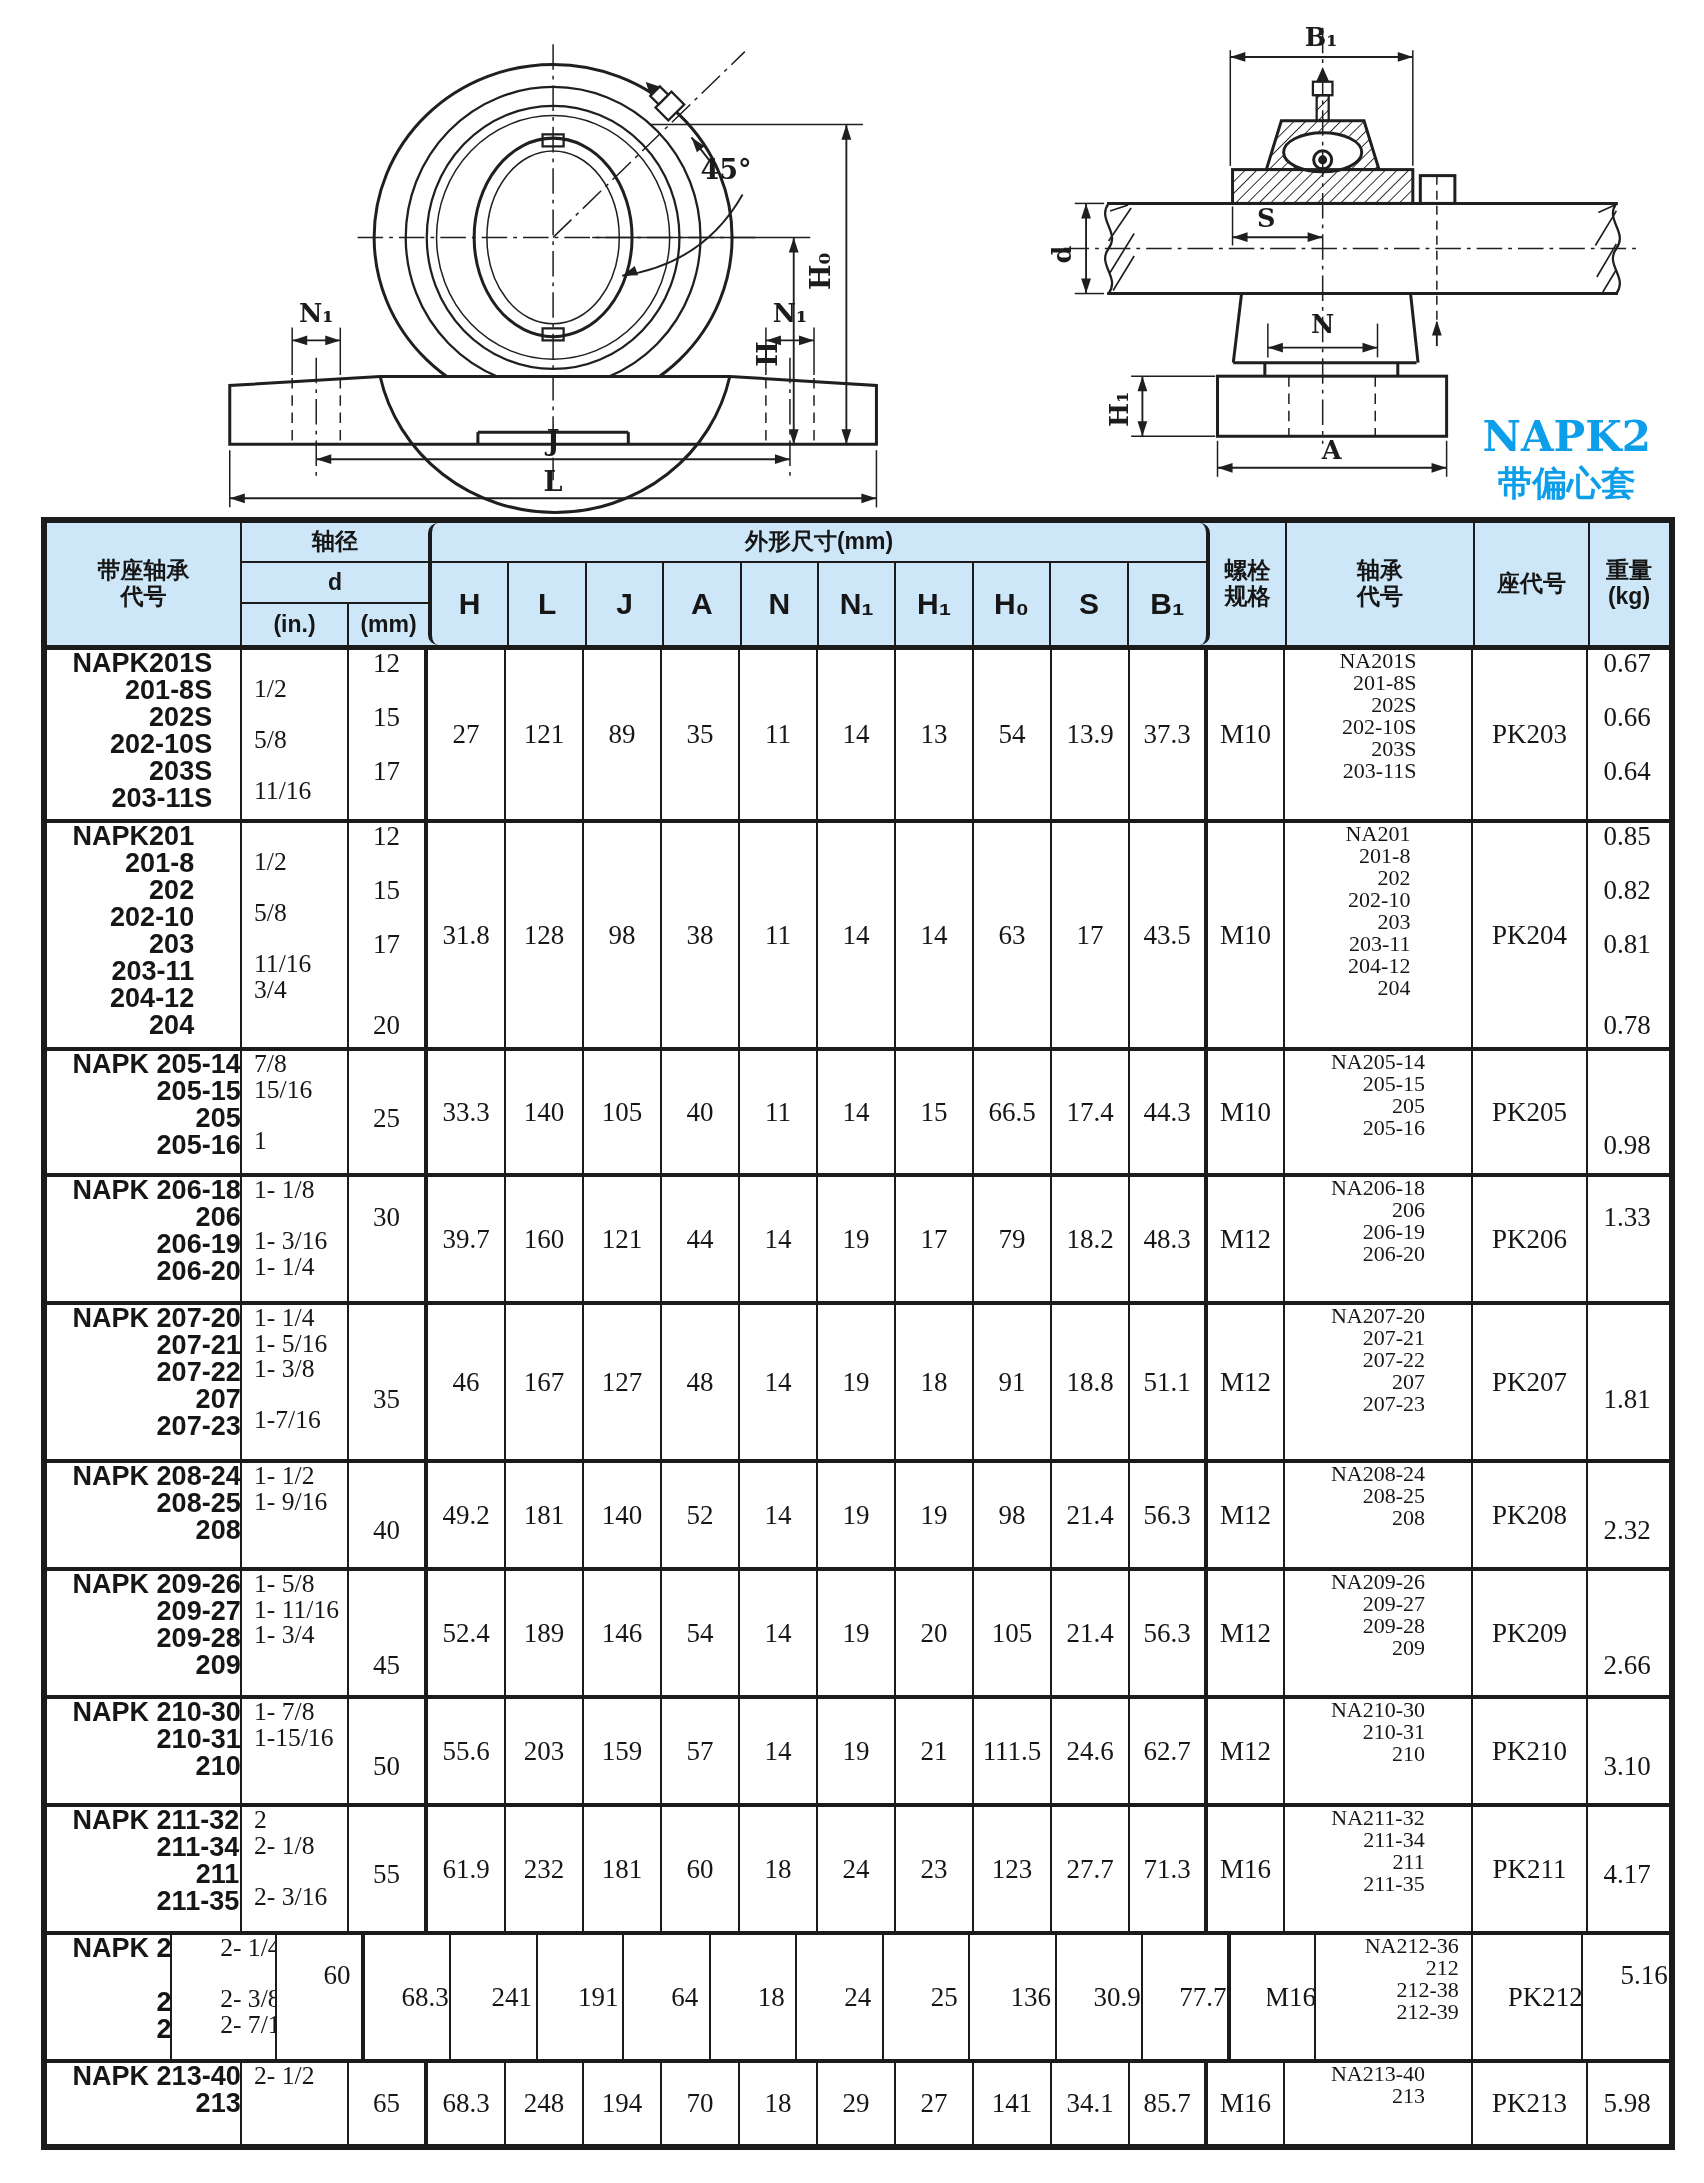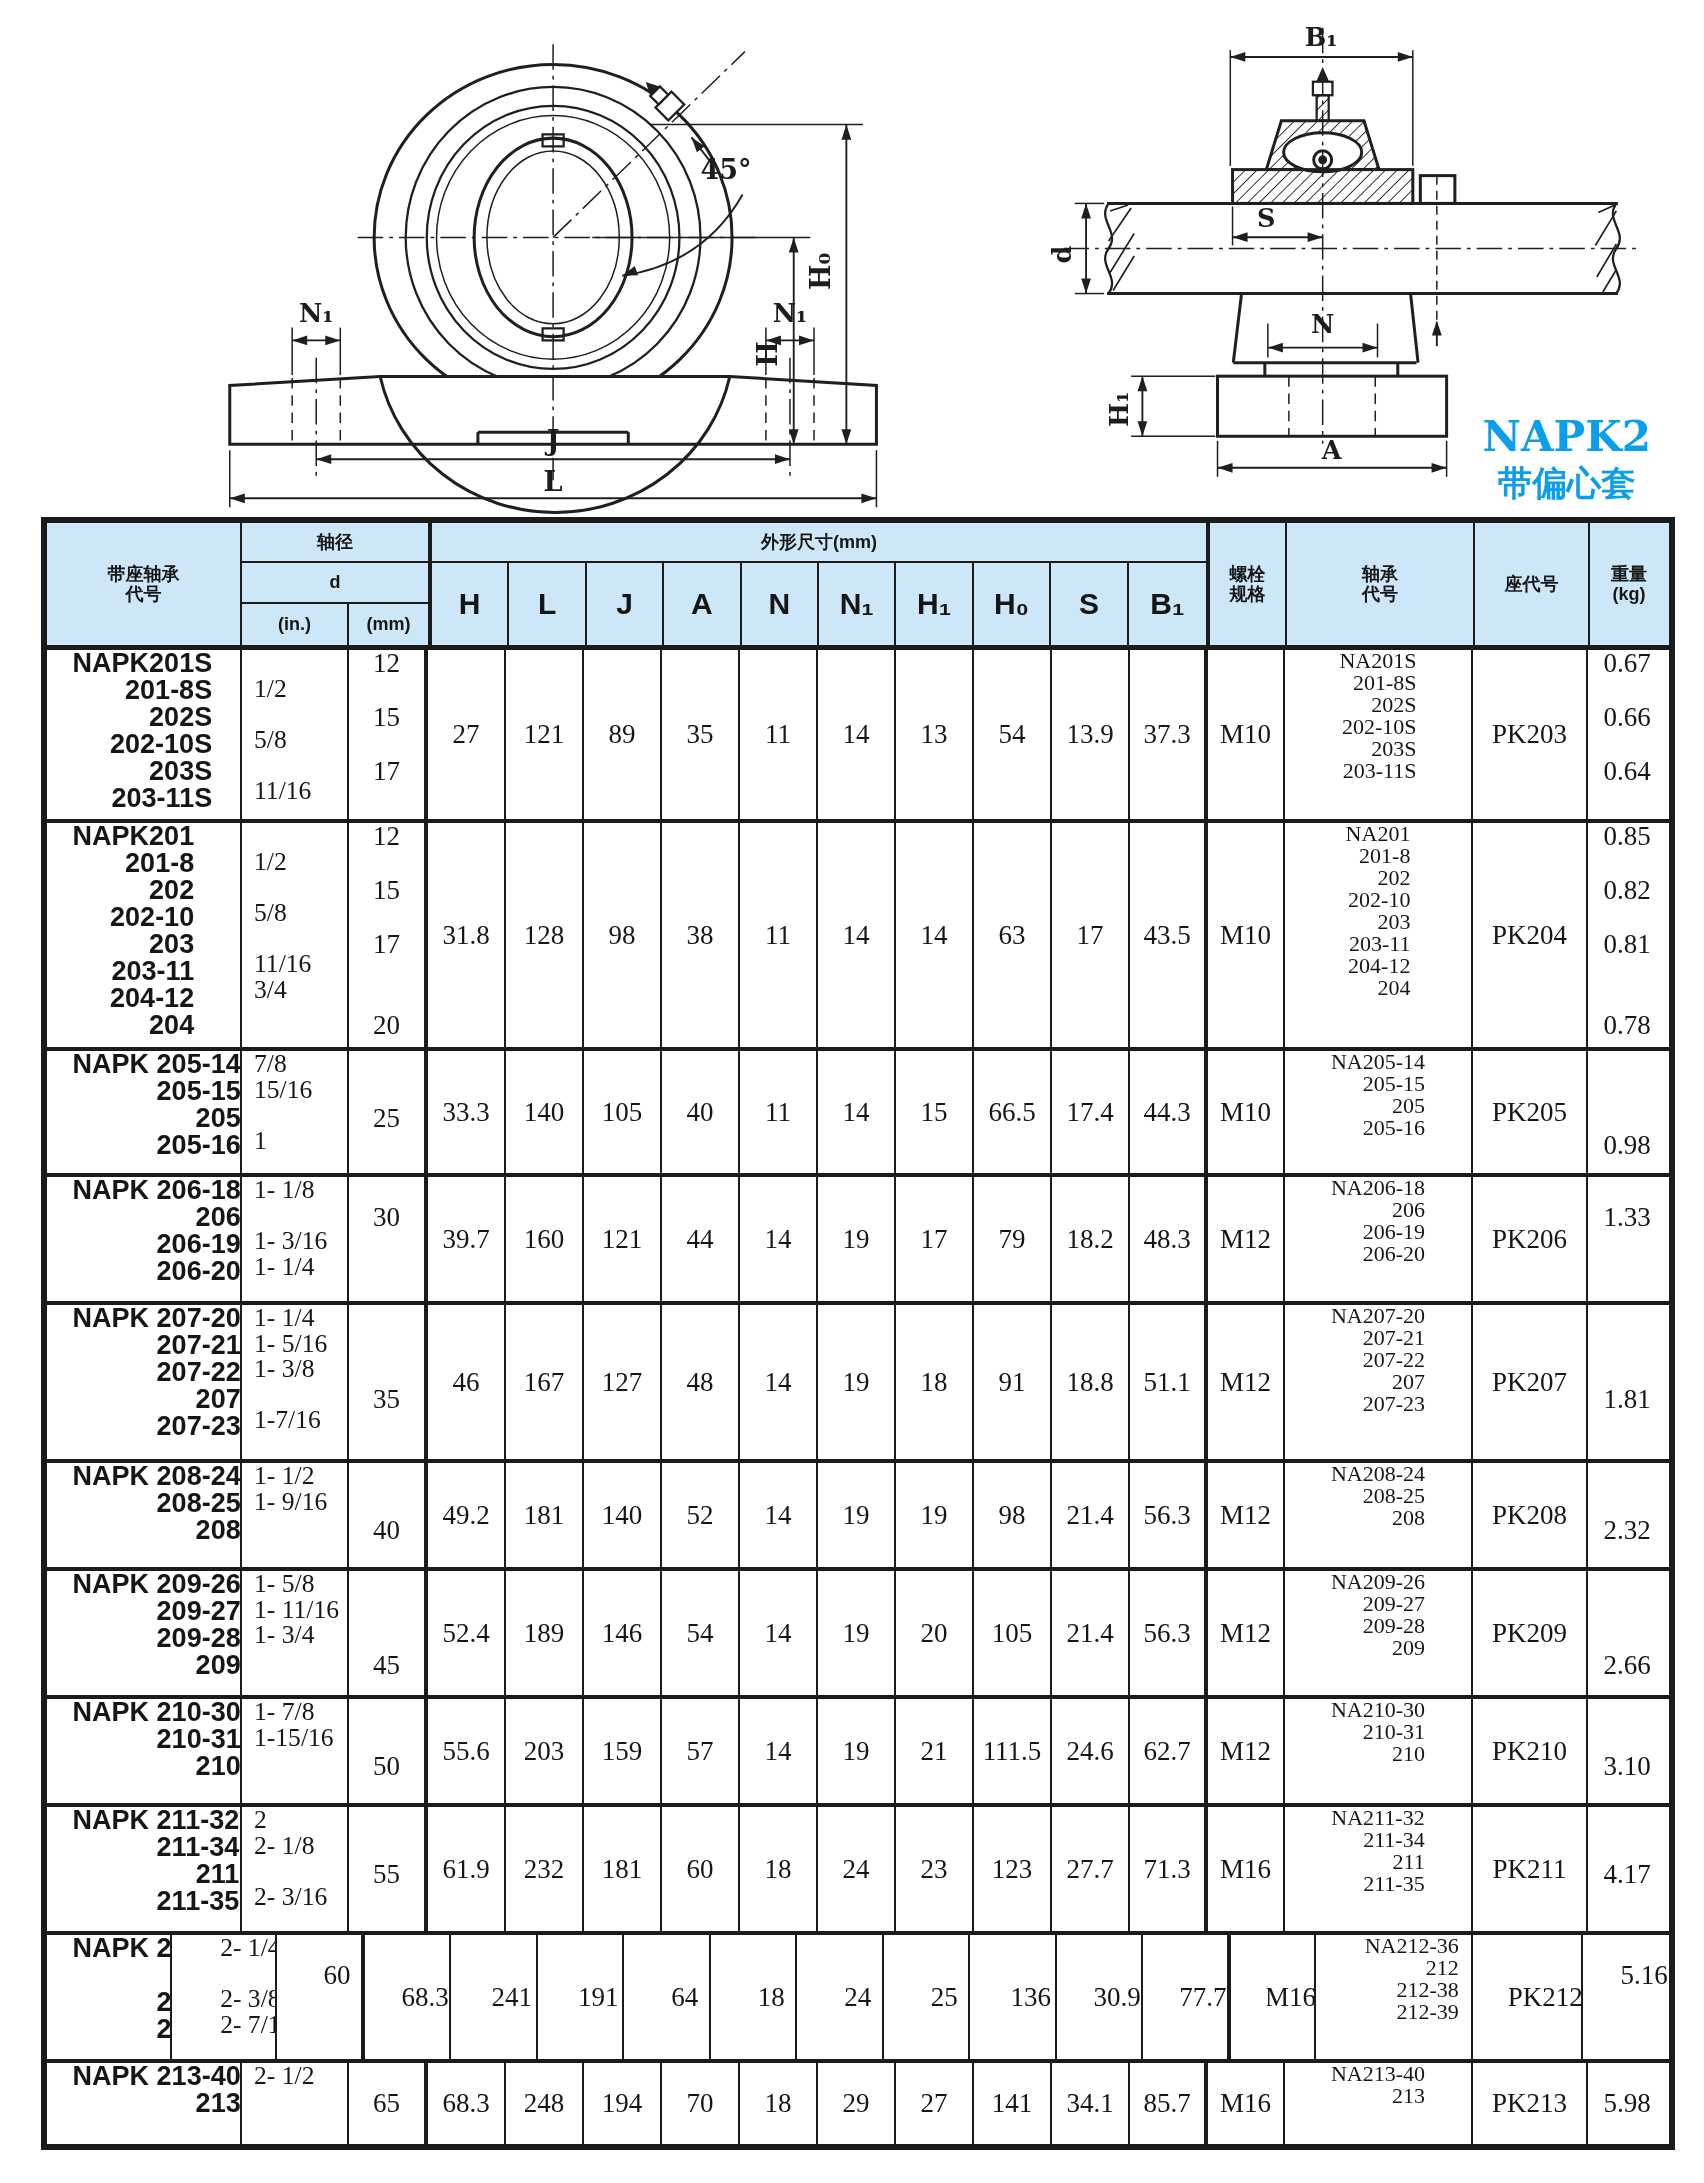--- a/index.html
+++ b/index.html
@@ -8,21 +8,21 @@
   .drawings{position:relative;width:1705px;height:517px;}
   .dwg{position:absolute;}
   .dwg text{font-family:"DejaVu Serif",serif;font-weight:bold;fill:#1c1c1c;}
   .dwg .cap{fill:#0C9EE8;font-weight:bold;}
   
   .tbl{margin-left:41px;width:1622px;border:6px solid #1b1b1b;box-sizing:content-box;}
   .thead{display:flex;height:122px;border-bottom:5.3px solid #1b1b1b;background:#CDE7F8;}
   .cellb{box-sizing:border-box;border-right:2.3px solid #1b1b1b;}
   .lastc{border-right:none !important;}
   .thickR{border-right-width:4.5px !important;}
-  .hc{display:flex;align-items:center;justify-content:center;text-align:center;font-weight:bold;font-size:18px;line-height:1.12;white-space:pre-line;}
+  .hc{display:flex;align-items:center;justify-content:center;text-align:center;font-weight:bold;font-size:23px;line-height:1.12;white-space:pre-line;}
   .th-mid,.th-dims{display:flex;flex-direction:column;}
   .th-sub{display:flex;flex:1;}
   .dimlab{font-weight:bold;font-size:30px;}
   
   .trow{display:flex;border-bottom:4.5px solid #1b1b1b;}
   .trow:last-child{border-bottom:none;}
   .cell{box-sizing:border-box;border-right:2.3px solid #1b1b1b;height:100%;overflow:hidden;}
   .center{display:flex;align-items:center;justify-content:center;}
   .stack{display:flex;flex-direction:column;justify-content:flex-start;height:100%;}
   .ln{line-height:1;white-space:pre;}
@@ -229,21 +229,21 @@
     <div class="cellb hc c-code">带座轴承
 代号</div>
     <div class="cellb th-mid" style="width:186px;border-right:none;">
       <div class="hc" style="height:38px;border-bottom:2.3px solid #1b1b1b;">轴径</div>
       <div class="hc" style="height:39px;border-bottom:2.3px solid #1b1b1b;">d</div>
       <div class="th-sub">
         <div class="cellb hc" style="width:107px;">(in.)</div>
         <div class="hc" style="width:79px;">(mm)</div>
       </div>
     </div>
-    <div class="cellb th-dims thickR" style="width:782px;border-left:4.5px solid #1b1b1b;">
+    <div class="cellb th-dims thickR" style="width:782px;border-left:4.5px solid #1b1b1b;border-radius:10px;">
       <div class="hc" style="height:38px;border-bottom:2.3px solid #1b1b1b;">外形尺寸(mm)</div>
       <div class="th-sub" id="dim-heads">
           <div class="cellb hc dimlab" style="width: 78px;">H</div>
           <div class="cellb hc dimlab" style="width: 78px;">L</div>
           <div class="cellb hc dimlab" style="width: 78px;">J</div>
           <div class="cellb hc dimlab" style="width: 78px;">A</div>
           <div class="cellb hc dimlab" style="width: 78px;">N</div>
           <div class="cellb hc dimlab" style="width: 78px;">N₁</div>
           <div class="cellb hc dimlab" style="width: 78px;">H₁</div>
           <div class="cellb hc dimlab" style="width: 78px;">H₀</div>

